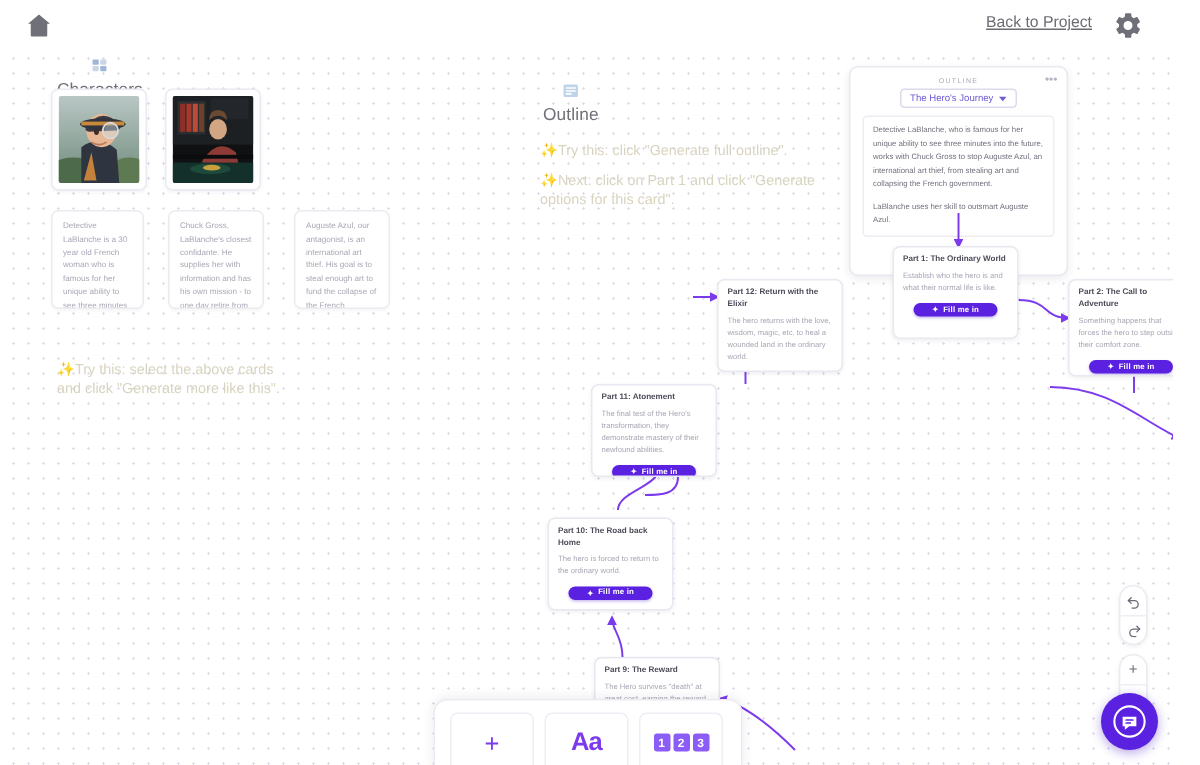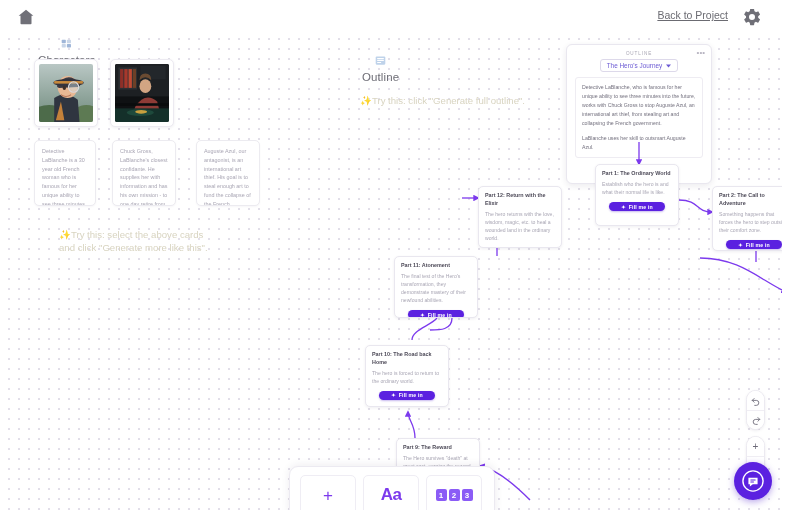--- a/index.html
+++ b/index.html
@@ -226,21 +226,24 @@
         <rect x="3" y="4.5" width="10" height="1.5" rx=".6" fill="#fff"></rect>
         <rect x="3" y="7.4" width="10" height="1.5" rx=".6" fill="#fff"></rect>
         <rect x="3" y="10.3" width="6" height="1.5" rx=".6" fill="#fff"></rect>
       </svg>
       <span>Outline</span>
     </div>
 
     <div class="note" style="left:360px; top:80px; width:205px;">
       <span class="spark">✨</span><span>Try this: click "Generate full outline".</span>
     </div>
-    <div class="note" style="left:38px; top:214px; width:152px;margin-left:21px;">
+    <div class="note" style="left:360px; top:100px; width:200px;">
+      <span class="spark">✨</span><span>Next: click on Part 1 and click "Generate options for this card".</span>
+    </div>
+    <div class="note" style="left:38px; top:226px; width:152px;">
       <span class="spark">✨</span><span>Try this: select the above cards and click "Generate more like this".</span>
     </div>
 
     <div class="imgcard" style="left:34px; top:59px; width:64px; height:68px;">
       <div class="ph">
         <svg viewBox="0 0 64 68" width="100%" height="100%" preserveAspectRatio="none" aria-hidden="true">
           <defs>
             <linearGradient id="sky" x1="0" y1="0" x2="0" y2="1">
               <stop offset="0" stop-color="#b9c7c4"></stop>
                 <stop offset="1" stop-color="#6f8a7c"></stop>

